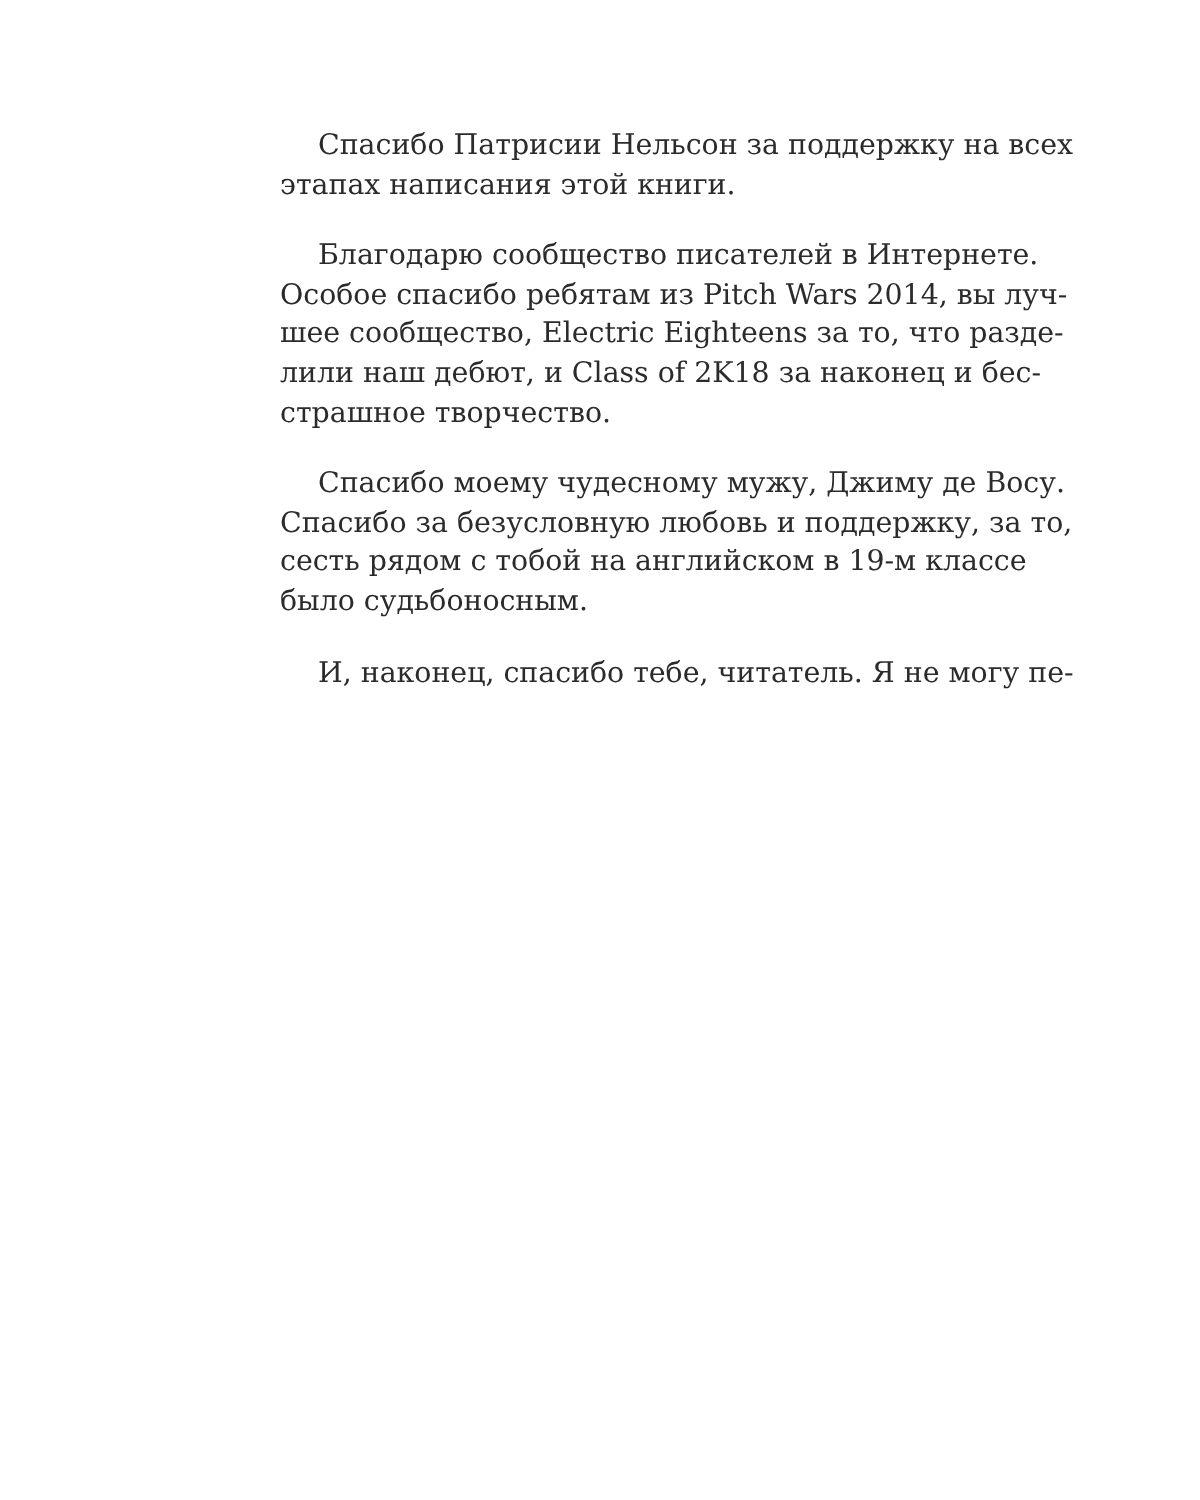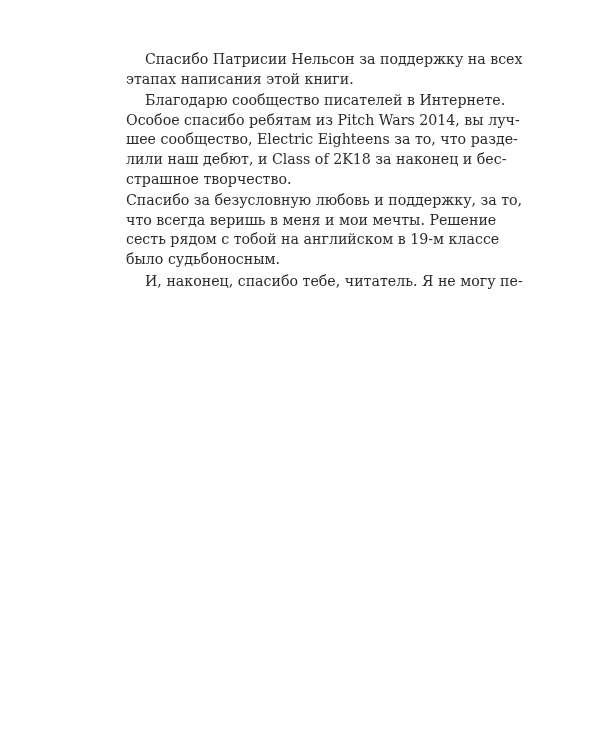--- a/index.html
+++ b/index.html
@@ -9,21 +9,21 @@
       left: 124px;
       top: 48px;
       width: 352px;
       font-family: "DejaVu Serif", "Liberation Serif", serif;
       font-size: 14.2px;
       line-height: 19.6px;
       color: #2b2b2b;
       text-align: justify;
       hyphens: manual;
     }
-    .para { margin: 2px; padding: 0; }
+    .para { margin: 16px; padding: 0; }
     .line {
       display: block;
       white-space: nowrap;
       text-align: justify;
       text-align-last: justify;
       height: 19.6px;
       overflow: visible;
     }
     .line.indent { padding-left: 19px; }
     .line.last { text-align-last: left; }
@@ -37,21 +37,21 @@
     <span class="line last">этапах написания этой книги.</span>
   </div>
   <div class="para">
     <span class="line indent">Благодарю сообщество писателей в Интернете.</span>
     <span class="line">Особое спасибо ребятам из Pitch Wars 2014, вы луч-</span>
     <span class="line">шее сообщество, Electric Eighteens за то, что разде-</span>
     <span class="line">лили наш дебют, и Class of 2K18 за наконец и бес-</span>
     <span class="line last">страшное творчество.</span>
   </div>
   <div class="para">
+    <span class="line indent">Спасибо моему чудесному мужу, Джиму де Восу.</span>
     <span class="line">Спасибо за безусловную любовь и поддержку, за то,</span>
-    <span class="line">что всегда веришь в меня и мои мечты. Решение</span>
     <span class="line">сесть рядом с тобой на английском в 19-м классе</span>
     <span class="line last">было судьбоносным.</span>
   </div>
   <div class="para">
     <span class="line indent">И, наконец, спасибо тебе, читатель. Я не могу пе-</span>
   </div>
 </div>
 
 </body></html>

